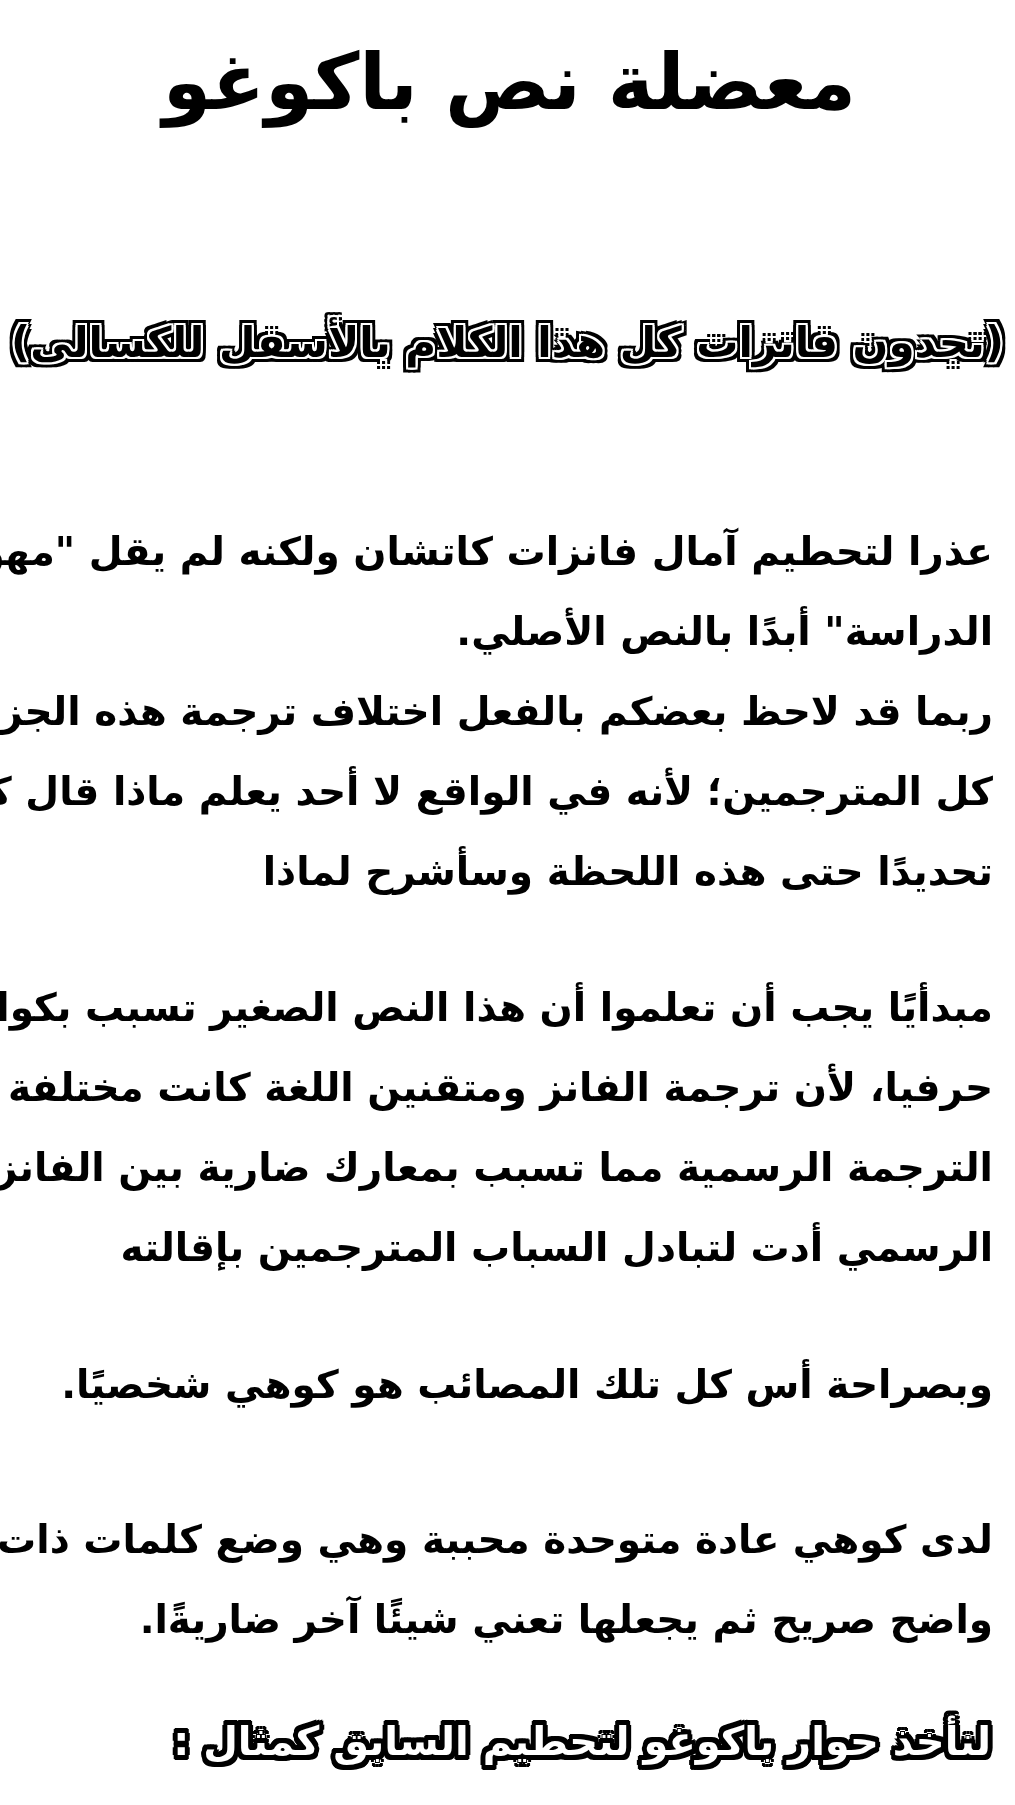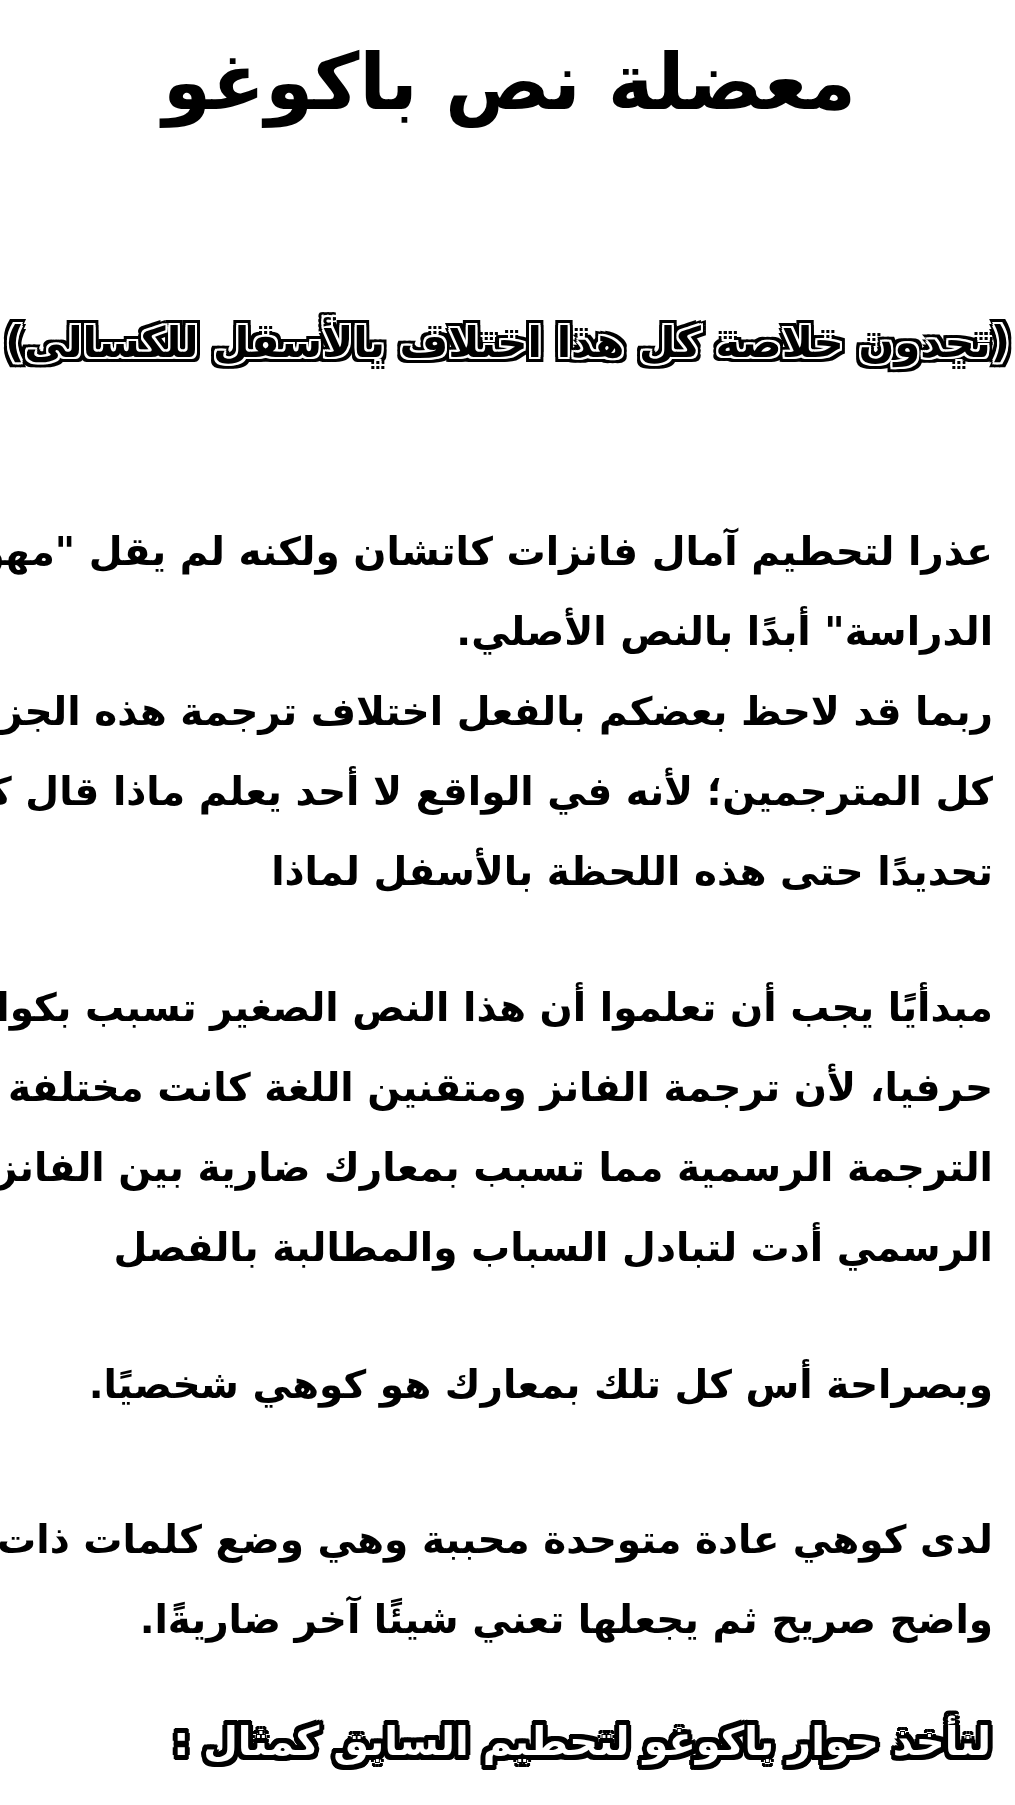--- a/index.html
+++ b/index.html
@@ -98,40 +98,40 @@
   }
 </style>
 </head>
 <body>
 
 <div class="title-block">
   <div class="title-line">معضلة نص باكوغو</div>
 </div>
 
 <div class="subtitle-block">
-  <span class="outlined-heavy">(تجدون خلاصة كل هذا اختلاف بالأسفل للكسالى)</span>
+  <span class="outlined-heavy">(تجدون فانزات كل هذا الكلام بالأسفل للكسالى)</span>
 </div>
 
 <div class="para para-1">
   <div class="body-line">عذرا لتحطيم آمال فانزات كاتشان ولكنه لم يقل "مهووس</div>
   <div class="body-line">الدراسة" أبدًا بالنص الأصلي.</div>
   <div class="body-line">ربما قد لاحظ بعضكم بالفعل اختلاف ترجمة هذه الجزئية لدى</div>
   <div class="body-line">كل المترجمين؛ لأنه في الواقع لا أحد يعلم ماذا قال كاتسكي</div>
-  <div class="body-line">تحديدًا حتى هذه اللحظة بالأسفل لماذا</div>
+  <div class="body-line">تحديدًا حتى هذه اللحظة وسأشرح لماذا</div>
 </div>
 
 <div class="para para-2">
   <div class="body-line">مبدأيًا يجب أن تعلموا أن هذا النص الصغير تسبب بكوارث</div>
   <div class="body-line">حرفيا، لأن ترجمة الفانز ومتقنين اللغة كانت مختلفة تمامًا عن</div>
   <div class="body-line">الترجمة الرسمية مما تسبب بمعارك ضارية بين الفانز والمترجم</div>
-  <div class="body-line">الرسمي أدت لتبادل السباب والمطالبة بالفصل</div>
+  <div class="body-line">الرسمي أدت لتبادل السباب المترجمين بإقالته</div>
 </div>
 
 <div class="para para-3">
-  <div class="body-line">وبصراحة أس كل تلك بمعارك هو كوهي شخصيًا.</div>
+  <div class="body-line">وبصراحة أس كل تلك المصائب هو كوهي شخصيًا.</div>
 </div>
 
 <div class="para para-4">
   <div class="body-line">لدى كوهي عادة متوحدة محببة وهي وضع كلمات ذات معنى</div>
   <div class="body-line">واضح صريح ثم يجعلها تعني شيئًا آخر ضاريةًا.</div>
 </div>
 
 <div class="footer-block">
   <span class="outlined-bubble">لنأخذ حوار باكوغو لتحطيم السابق كمثال :</span>
 </div>

